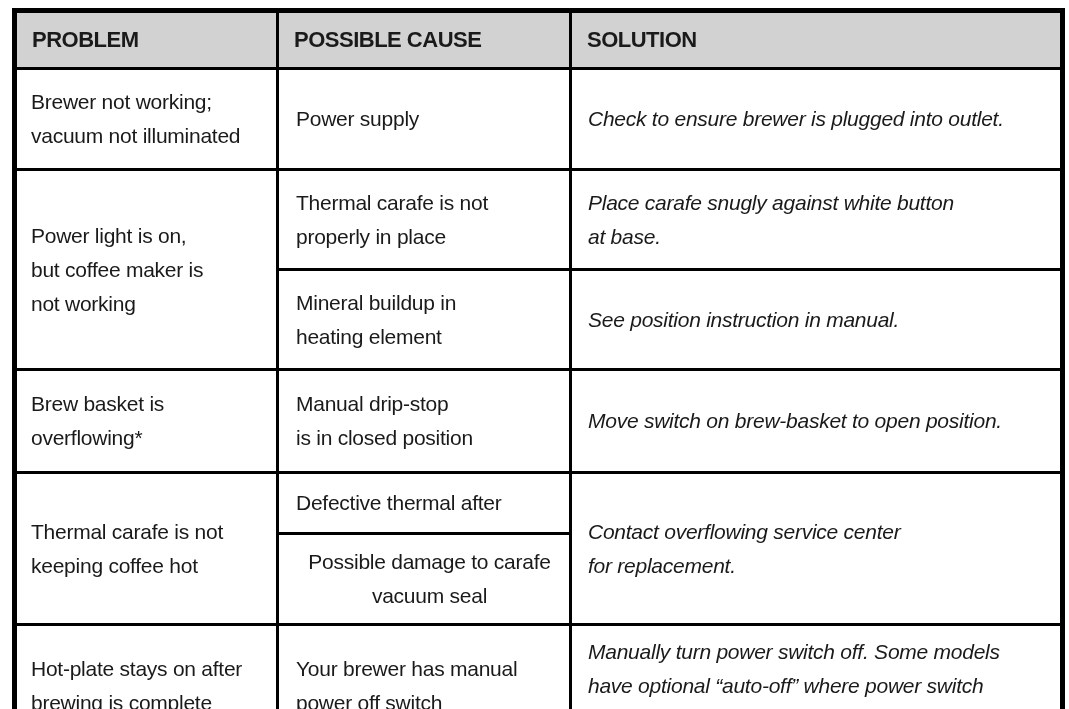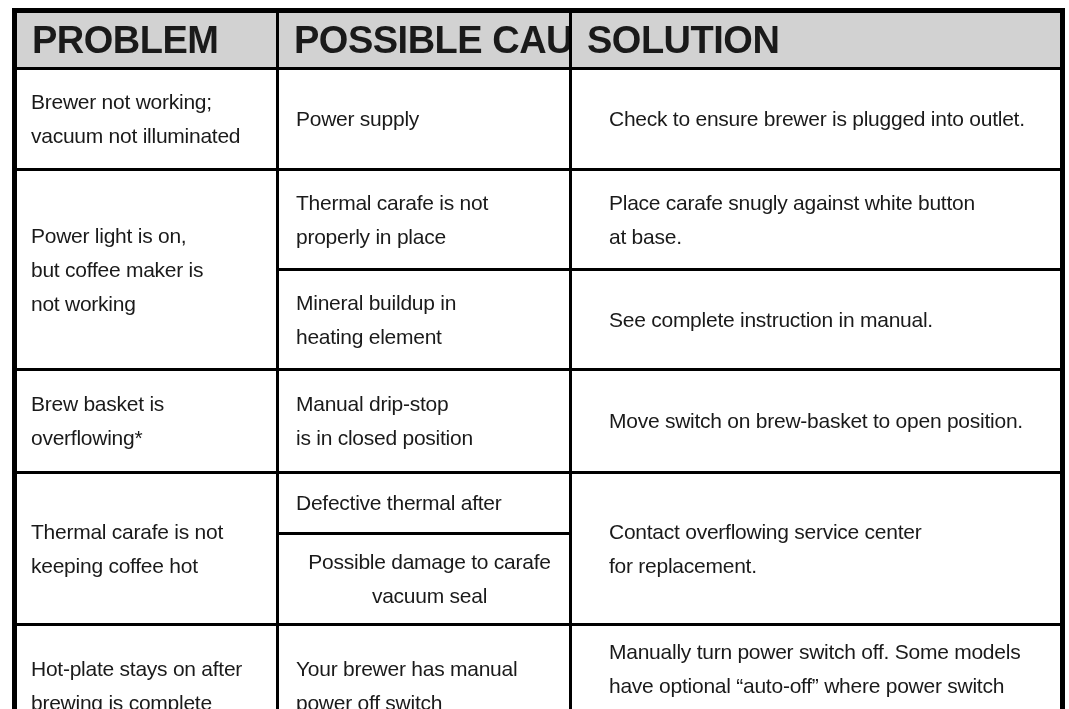--- a/index.html
+++ b/index.html
@@ -39,28 +39,28 @@
     white-space: pre-line;
     font-size: 21px;
     letter-spacing: -0.25px;
     line-height: 34px;
     font-weight: normal;
     overflow: hidden;
   }
   th {
     background: #d2d2d2;
     font-weight: bold;
-    font-size: 38px;
+    font-size: 22px;
     letter-spacing: -0.5px;
     line-height: 32px;
     height: 42px;
     padding-left: 15px;
     white-space: nowrap;
   }
-  td.sol { padding-left: 37px; }
+  td.sol { padding-left: 16px; font-style: italic; }
   td.cause { padding-left: 17px; }
   tr.r1 td  { height: 86px; }
   tr.r2a td { height: 85px; }
   tr.r2b td { height: 85px; }
   tr.r3 td  { height: 88px; }
   tr.r4a td { height: 46px; }
   tr.r4b td { height: 76px; text-align: center; }
   tr.r5 td  { height: 108px; }
 </style>
 </head>
@@ -93,21 +93,21 @@
 but coffee maker is
 not working</td>
         <td class="cause">Thermal carafe is not
 properly in place</td>
         <td class="sol">Place carafe snugly against white button
 at base.</td>
       </tr>
       <tr class="r2b">
         <td class="cause">Mineral buildup in
 heating element</td>
-        <td class="sol">See complete instruction in manual.</td>
+        <td class="sol">See position instruction in manual.</td>
       </tr>
 
       <tr class="r3">
         <td>Brew basket is
 overflowing*</td>
         <td class="cause">Manual drip-stop
 is in closed position</td>
         <td class="sol">Move switch on brew-basket to open position.</td>
       </tr>
 

